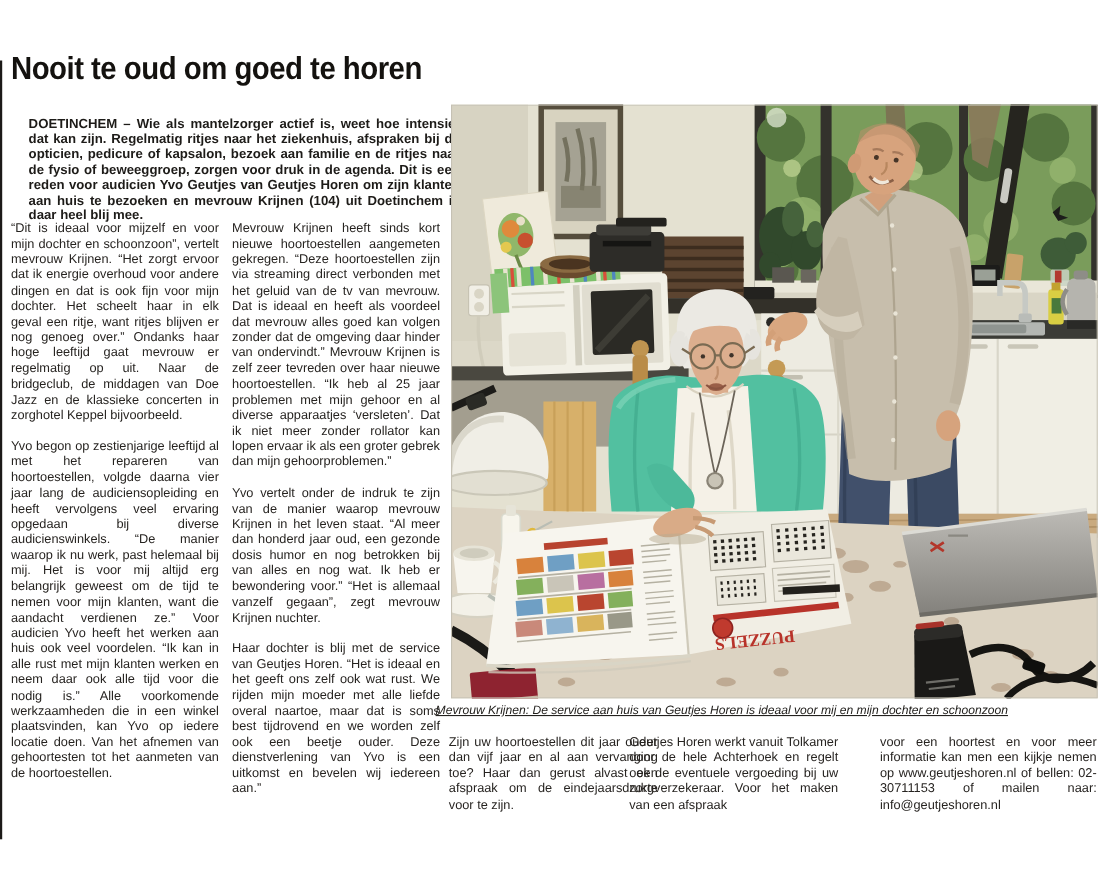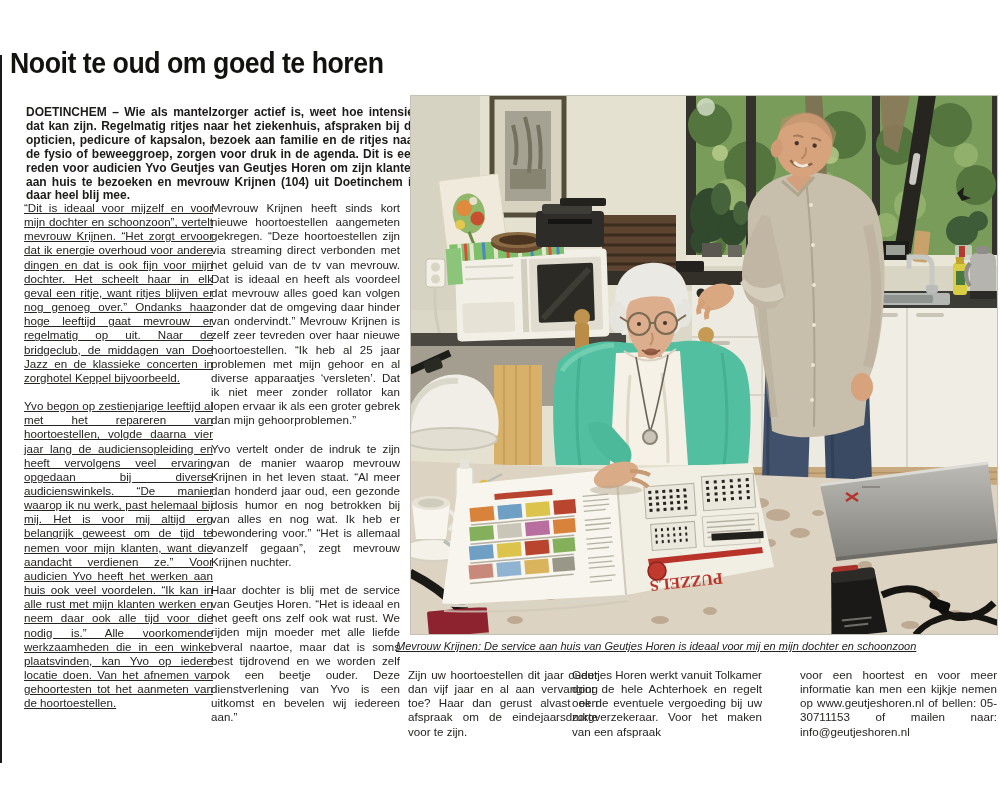--- a/index.html
+++ b/index.html
@@ -11,21 +11,21 @@
   .headline{
     position:absolute;left:10px;top:47px;margin:0;font-size:29px;font-weight:700;
     letter-spacing:-0.5px;color:#14120f;transform:scaleX(.92);transform-origin:left top;white-space:nowrap;
   }
   .lead{
     position:absolute;left:10px;top:90px;width:392px;margin:16px;
     font-size:12px;font-weight:700;line-height:13.9px;text-align:justify;color:#1d1b18;
   }
   .bodycol{position:absolute;top:201px;width:189px;font-size:11.6px;line-height:14.15px;text-align:justify;}
   .bodycol p{margin:0 0 14px 0;}
-  #col1{left:24px;text-decoration:underline;}
+  #col1{left:10px;}
   #col2{left:211px;}
   .photo-wrap{position:absolute;left:410px;top:95px;width:588px;height:540px;}
   .caption{
     position:absolute;left:396px;top:640px;width:588px;margin:0;
     font-style:italic;font-size:11px;color:#23211e;text-decoration:underline;
   }
   .bottomcol{position:absolute;top:668px;width:190px;font-size:11.6px;line-height:14.15px;text-align:justify;}
   #bcol1{left:408px;}
   #bcol2{left:572px;}
   #bcol3{left:800px;width:197px;}
@@ -458,13 +458,13 @@
   </g>
 
   <rect x="0.5" y="0.5" width="587" height="539" fill="none" stroke="#c5c1b4" stroke-width="1"></rect>
 </svg>
 </div>
 
 <p class="caption">Mevrouw Krijnen: De service aan huis van Geutjes Horen is ideaal voor mij en mijn dochter en schoonzoon</p>
 
 <div class="bottomcol" id="bcol1">Zijn uw hoortoestellen dit jaar ouder dan vijf jaar en al aan vervanging toe? Haar dan gerust alvast een afspraak om de eindejaarsdrukte voor te zijn.</div>
 <div class="bottomcol" id="bcol2">Geutjes Horen werkt vanuit Tolkamer door de hele Achterhoek en regelt ook de eventuele vergoeding bij uw zorgverzekeraar. Voor het maken van een afspraak</div>
-<div class="bottomcol" id="bcol3">voor een hoortest en voor meer informatie kan men een kijkje nemen op www.geutjeshoren.nl of bellen: 05-30711153 of mailen naar: info@geutjeshoren.nl</div>
+<div class="bottomcol" id="bcol3">voor een hoortest en voor meer informatie kan men een kijkje nemen op www.geutjeshoren.nl of bellen: 02-30711153 of mailen naar: info@geutjeshoren.nl</div>
 
 </body></html>

